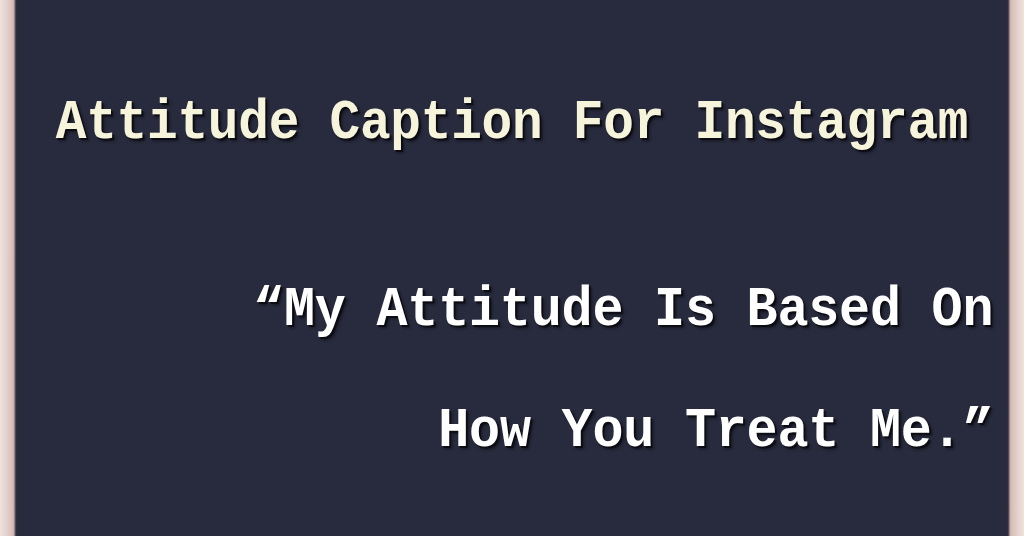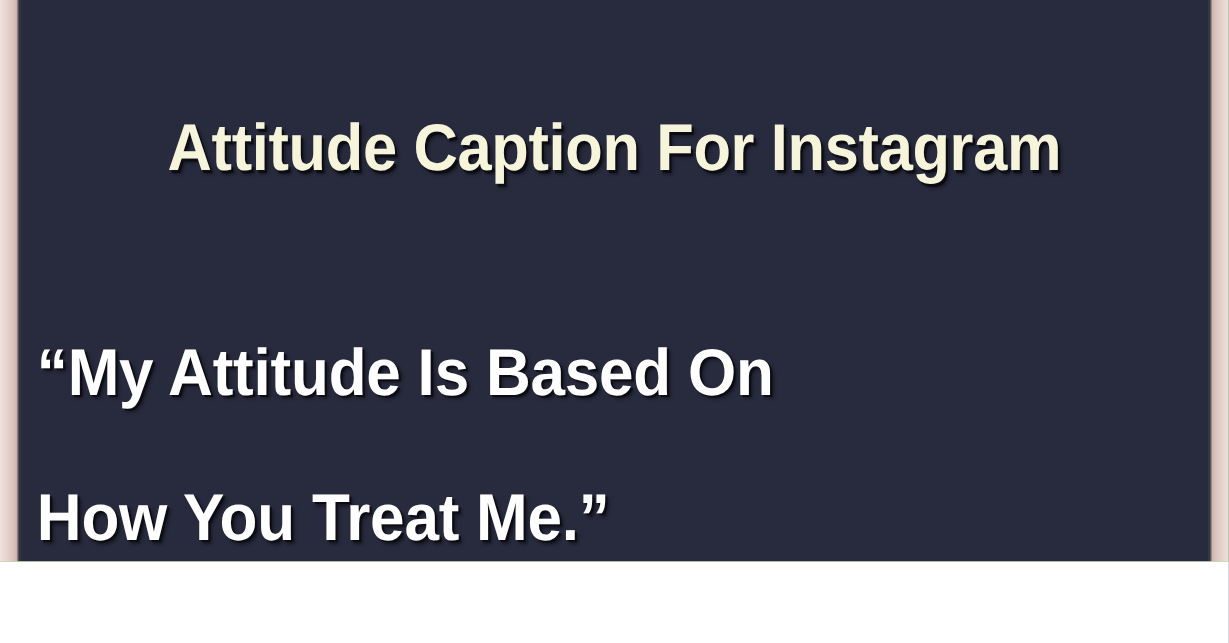--- a/index.html
+++ b/index.html
@@ -5,24 +5,24 @@
 <style>
   html, body {
     margin: 0;
     padding: 0;
     background: #ffffff;
   }
 
   .canvas {
     position: relative;
     width: 1024px;
-    height: 468px;
+    height: 536px;
     overflow: hidden;
-    background: #4d7c0f;
-    font-family: Liberation Sans, sans-serif;
+    background: #14532d;
+    font-family: Liberation Mono, monospace;
     -webkit-font-smoothing: antialiased;
   }
 
   
   .frame-band {
     position: absolute;
     top: 0;
     bottom: 0;
     width: 17px;
     z-index: 3;
@@ -89,21 +89,21 @@
        2px 2px 0 rgba(12,12,20,0.92),
        3px 3px 3px rgba(8,8,14,0.60);
   }
 
   
   .quote {
     position: absolute;
     top: 283px;
     left: 0;
     right: 0;
-    text-align: left;
+    text-align: right;
     color: #ffffff;
     font-size: 55px;
     font-weight: 700;
     letter-spacing: -0.2px;
     line-height: 1.0;
   }
   .quote-line {
     display: block;
     white-space: nowrap;
     transform: scaleX(0.94);

